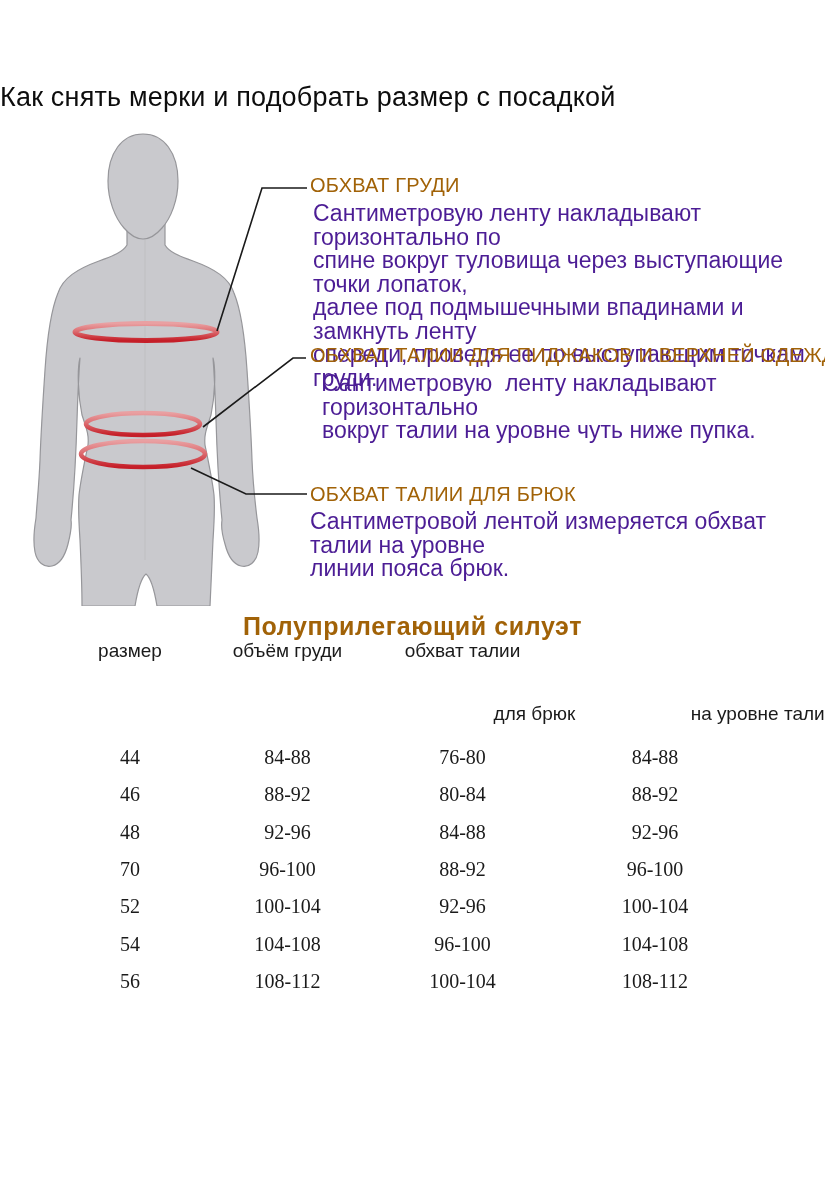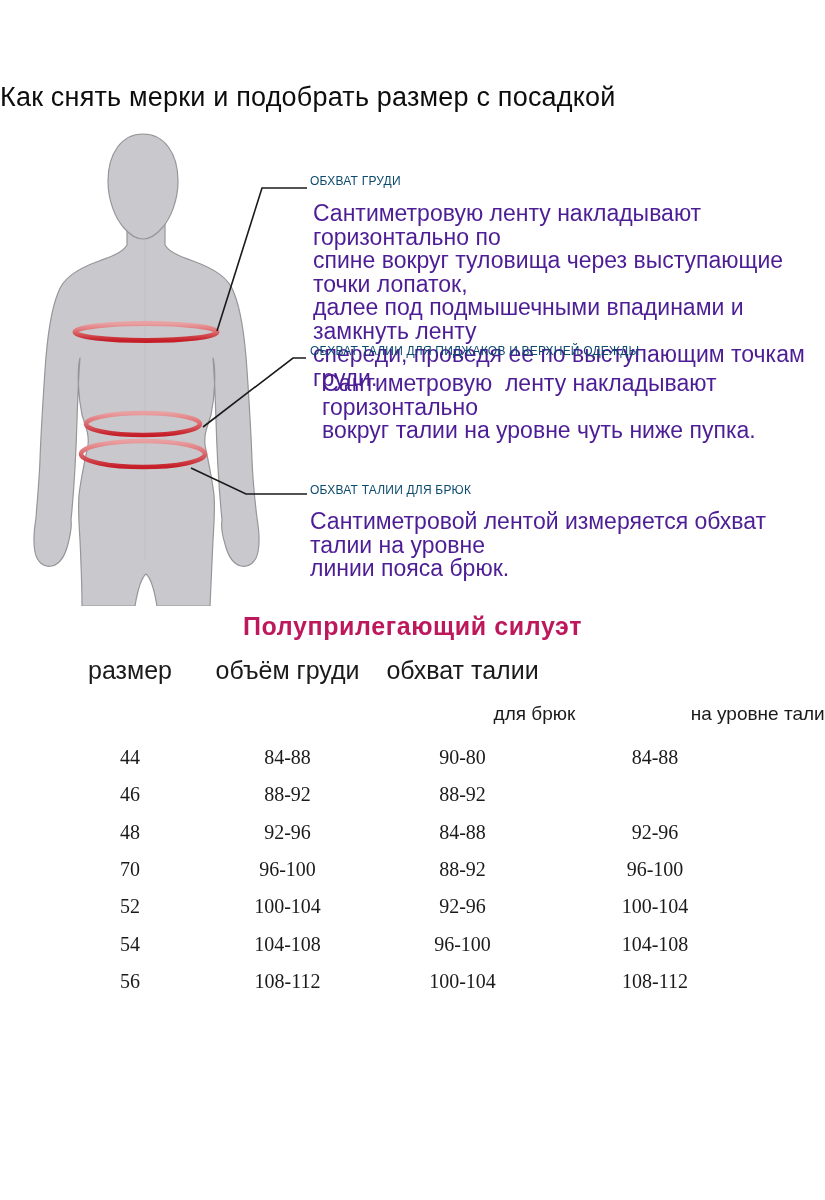--- a/index.html
+++ b/index.html
@@ -17,23 +17,23 @@
     left:0; top:82px; width:792px;
     font-size:27px;
     letter-spacing:0.2px;
     color:#0d0d0d;
   }
 
   .figure-wrap { left:25px; top:130px; width:247px; height:476px; }
   .leader-svg { left:0; top:0; width:825px; height:610px; pointer-events:none; }
 
   .sec-heading {
-    font-size:12px;
+    font-size:20px;
     letter-spacing:0.2px;
-    color:#0c4a6e;
+    color:#a16207;
     white-space:nowrap;
   }
   .sec-body {
     font-size:23px;
     line-height:23.5px;
     color:#4c1d95;
     white-space:pre-wrap;
   }
   .sec1-h { left:310px; top:174px; }
   .sec1-b { left:313px; top:202px; }
@@ -41,30 +41,30 @@
   .sec2-b { left:322px; top:372px; }
   .sec3-h { left:310px; top:483px;text-align:center; }
   .sec3-b { left:310px; top:510px; }
 
   .table-title {
     left:0; top:612px; width:825px;
     text-align:center;
     font-size:25px;
     font-weight:bold;
     letter-spacing:0.6px;
-    color:#be185d;
+    color:#a16207;
   }
 
   .tgrid {
     left:60px; width:700px;
     display:grid;
     grid-template-columns:140px 175px 175px 210px;
     text-align:center;
   }
-  .thead1 { top:656px; font-size:25px; }
+  .thead1 { top:640px; font-size:19px; }
   .thead2 { top:703px; font-size:19px;gap:36px; }
   .tbody-rows { left:60px; top:739px; width:700px;font-family:Liberation Serif, serif; }
   .trow {
     display:grid;
     grid-template-columns:140px 175px 175px 210px;
     height:37.3px;
     align-items:center;
     text-align:center;
     font-size:20px;
   }
@@ -171,26 +171,27 @@
   <div></div>
   <div></div>
   <div>для брюк</div>
   <div>на уровне талии</div>
 </div>
 
 <div class="abs tbody-rows">
   <div class="trow">
     <div>44</div>
     <div>84-88</div>
-    <div>90-80</div>
+    <div>76-80</div>
     <div>84-88</div>
   </div>
   <div class="trow">
     <div>46</div>
     <div>88-92</div>
+    <div>80-84</div>
     <div>88-92</div>
   </div>
   <div class="trow">
     <div>48</div>
     <div>92-96</div>
     <div>84-88</div>
     <div>92-96</div>
   </div>
   <div class="trow">
     <div>70</div>

